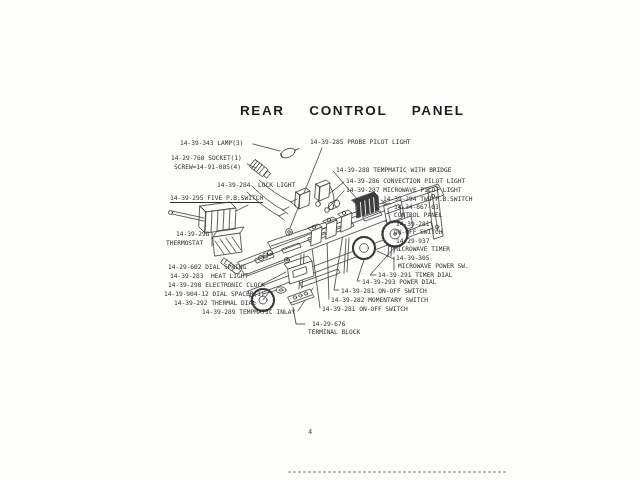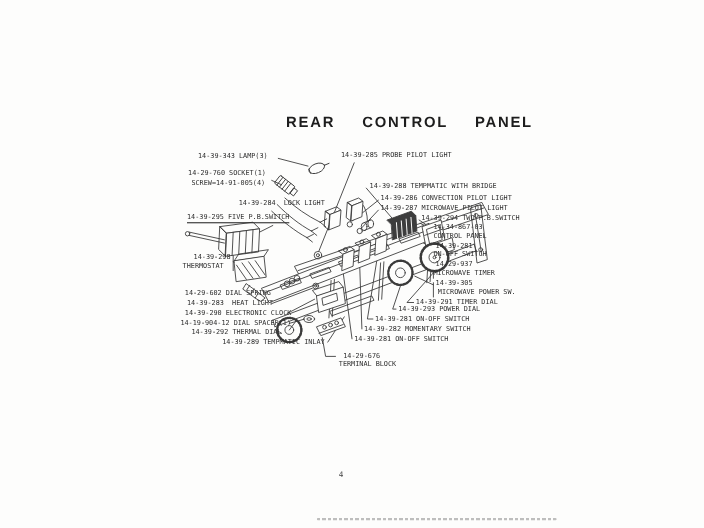--- a/index.html
+++ b/index.html
@@ -6,21 +6,20 @@
   body{background:#e8e8e8;font-family:"Liberation Sans",sans-serif;}
   .page{
     position:relative;width:640px;height:480px;background:#fdfdfc;
     overflow:hidden;box-shadow:0 0 4px rgba(0,0,0,.2);
   }
   .title{
     position:absolute;left:240px;top:103px;
     font-family:"Liberation Sans",sans-serif;font-weight:bold;
     font-size:13.5px;letter-spacing:1.6px;word-spacing:7px;color:#1d1d1d;
     white-space:pre;
-    margin-left:20px;
   }
   .lbl{
     position:absolute;
     font-family:"DejaVu Sans Mono","Liberation Mono",monospace;
     font-size:6.2px;line-height:7px;color:#2e2e2e;white-space:pre;
     letter-spacing:0;
   }
   .underline{border-bottom:0.8px solid #2e2e2e;padding-bottom:1px;}
   .pageno{
     position:absolute;left:308px;top:428px;

